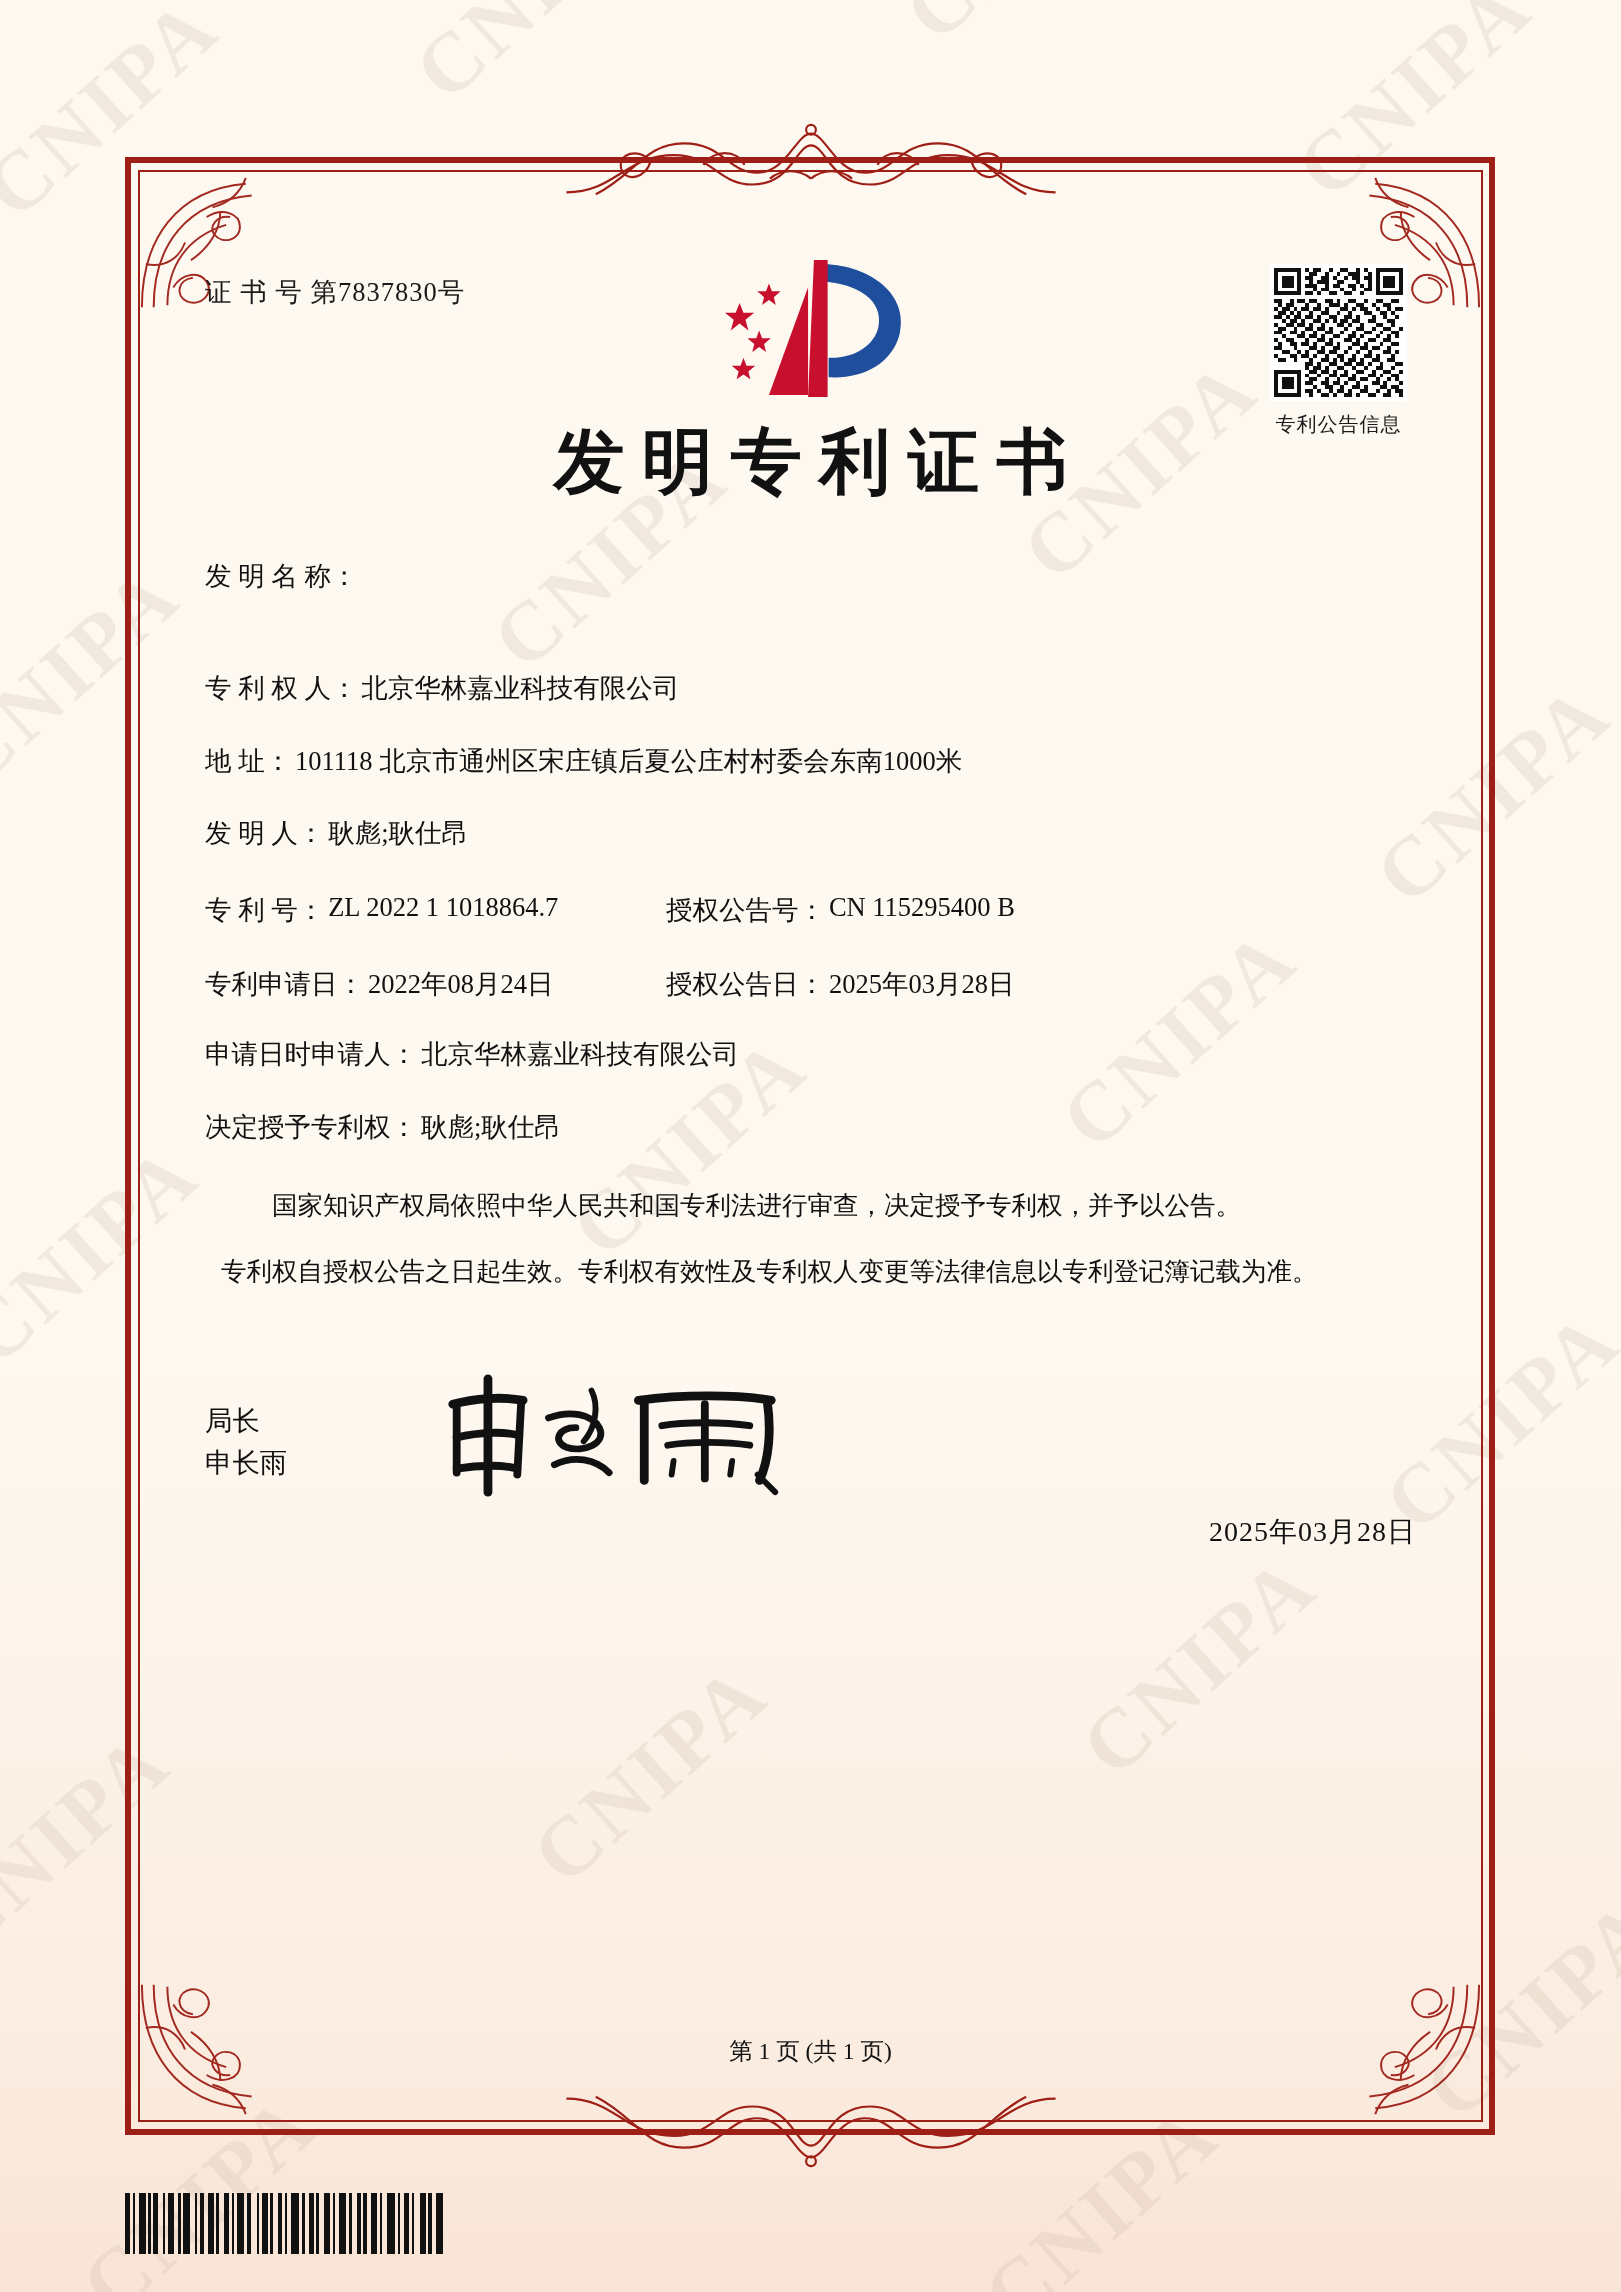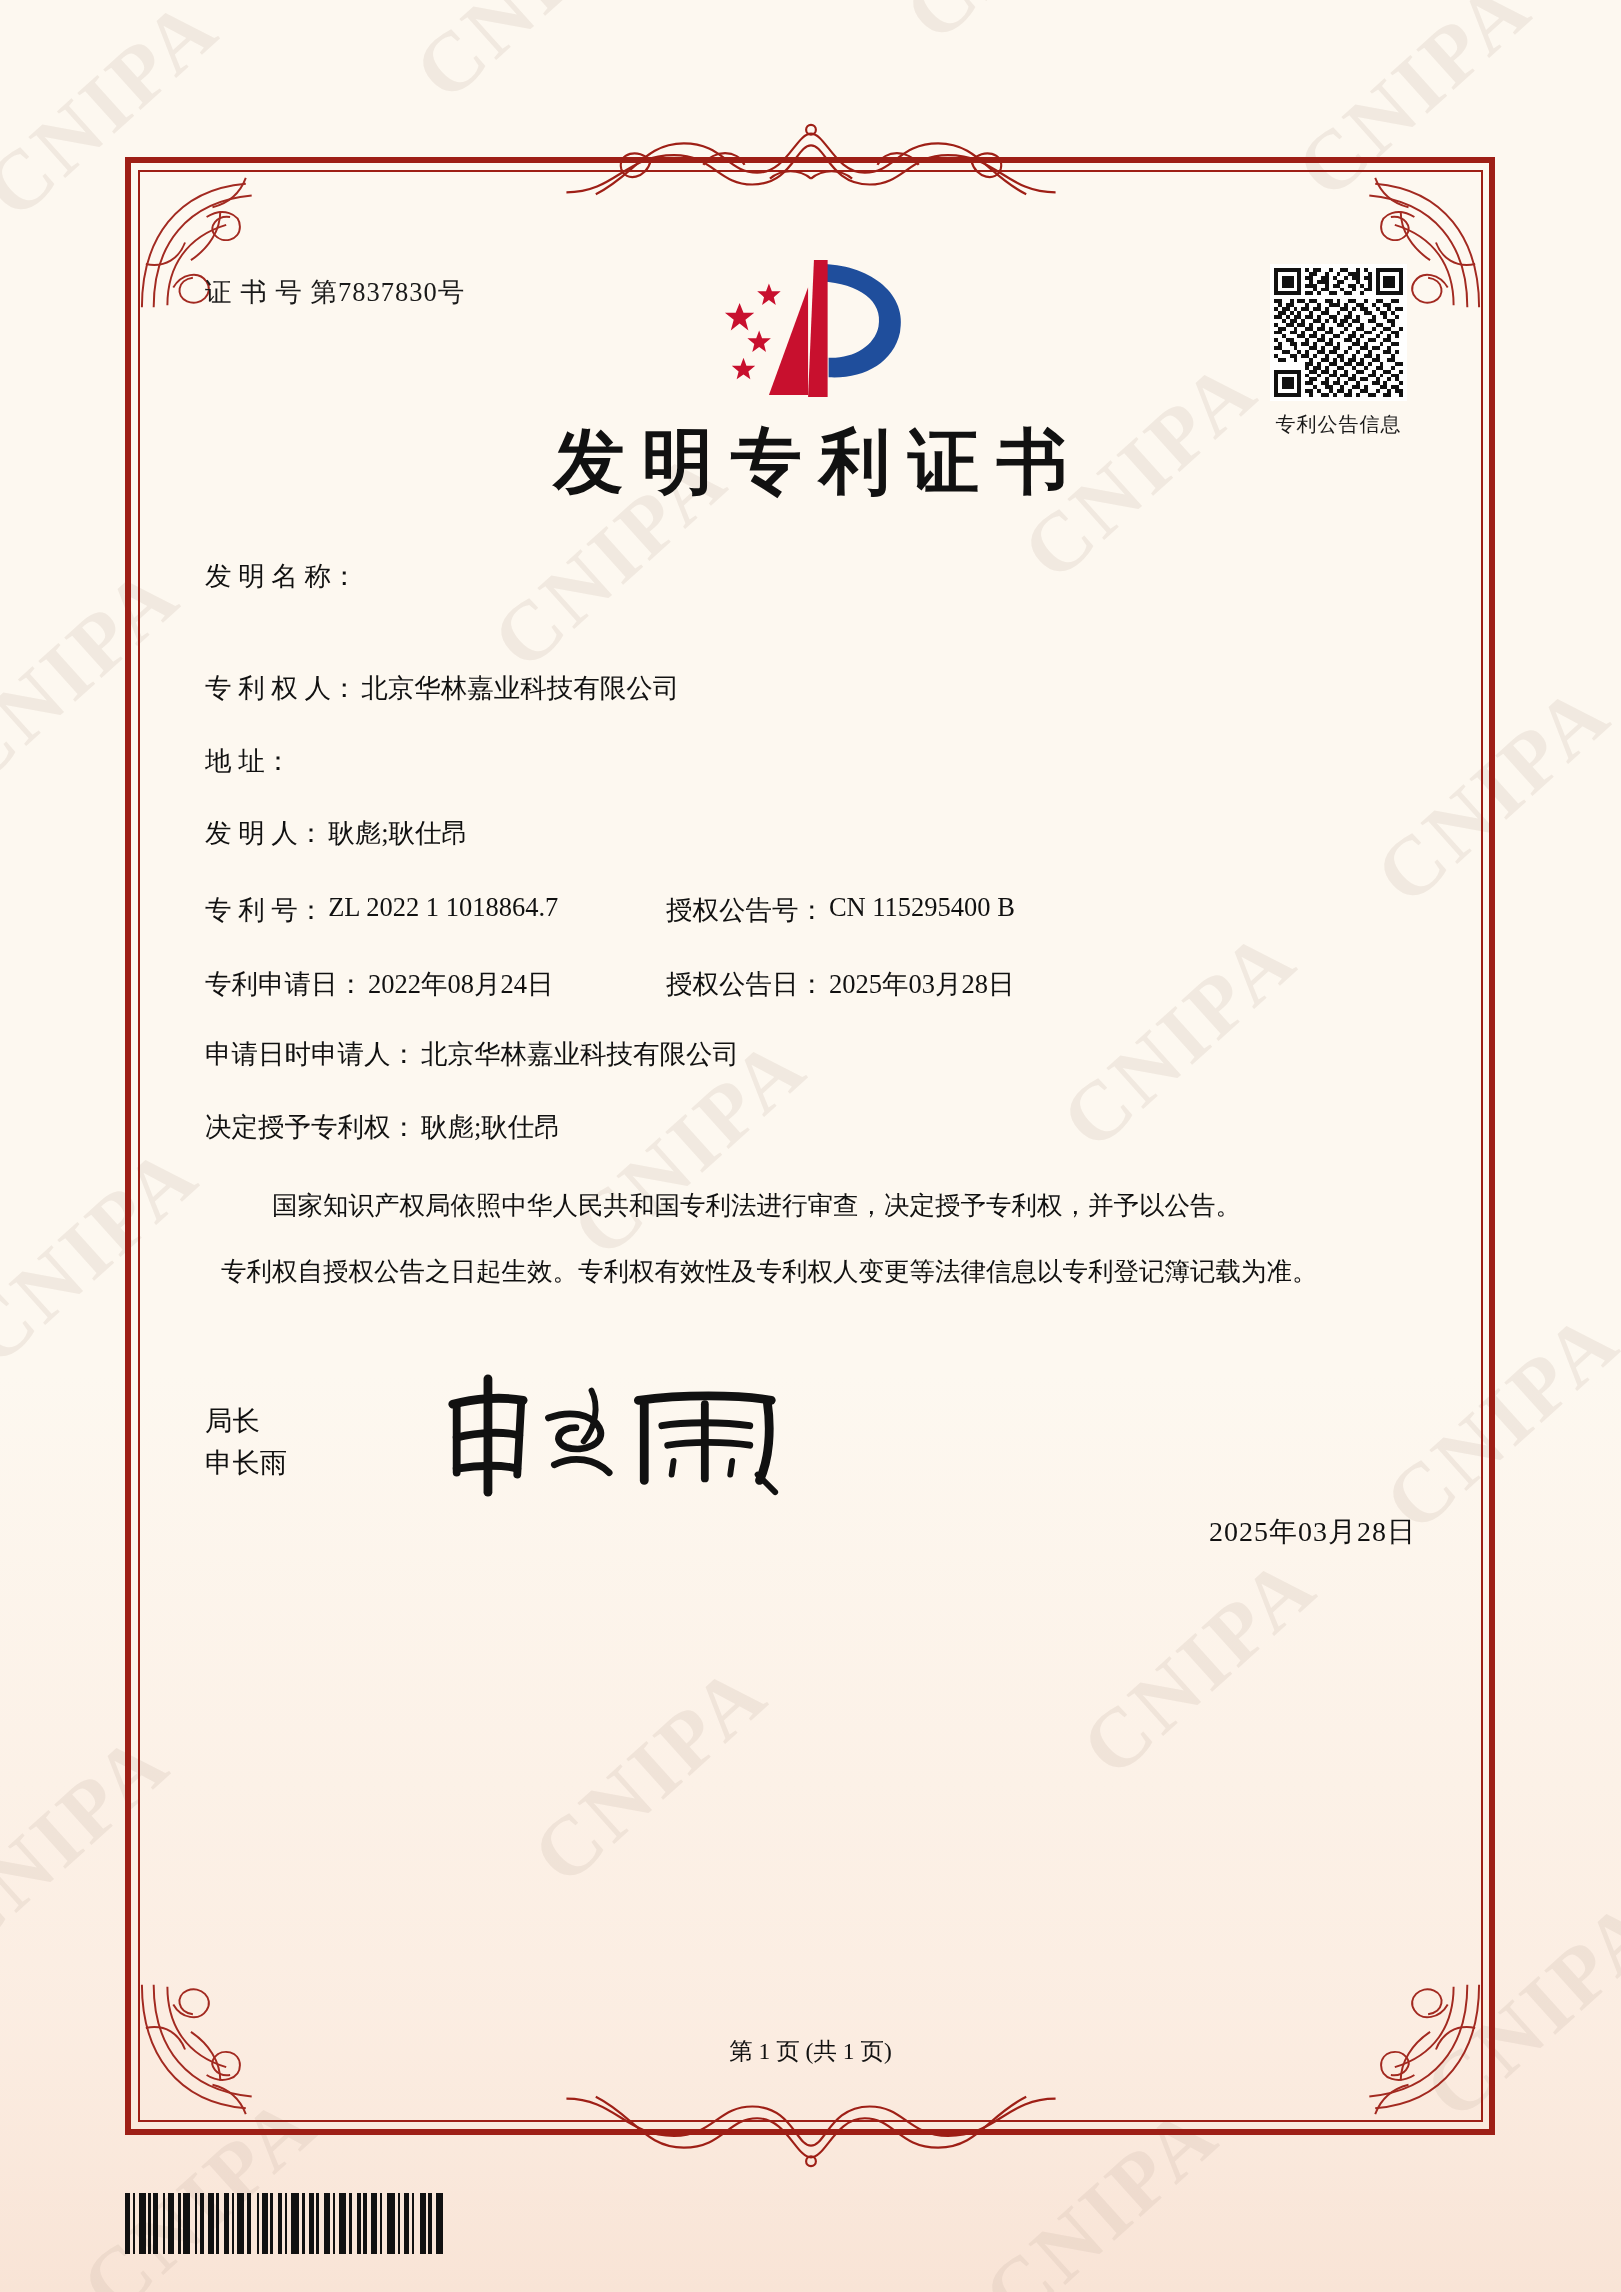--- a/index.html
+++ b/index.html
@@ -701,20 +701,21 @@
 
       <div style="height:39px"></div>
 
       <div class="row">
         <span class="lbl">专 利 权 人：</span>
         <span class="val">北京华林嘉业科技有限公司</span>
       </div>
 
       <div class="row">
         <span class="lbl">地        址：</span>
+        <span class="val">101118 北京市通州区宋庄镇后夏公庄村村委会东南1000米</span>
       </div>
 
       <div class="row">
         <span class="lbl">发  明  人：</span>
         <span class="val">耿彪;耿仕昂</span>
       </div>
 
       <div class="two-col">
         <div class="col-a">
           <span class="lbl">专    利    号：</span>

